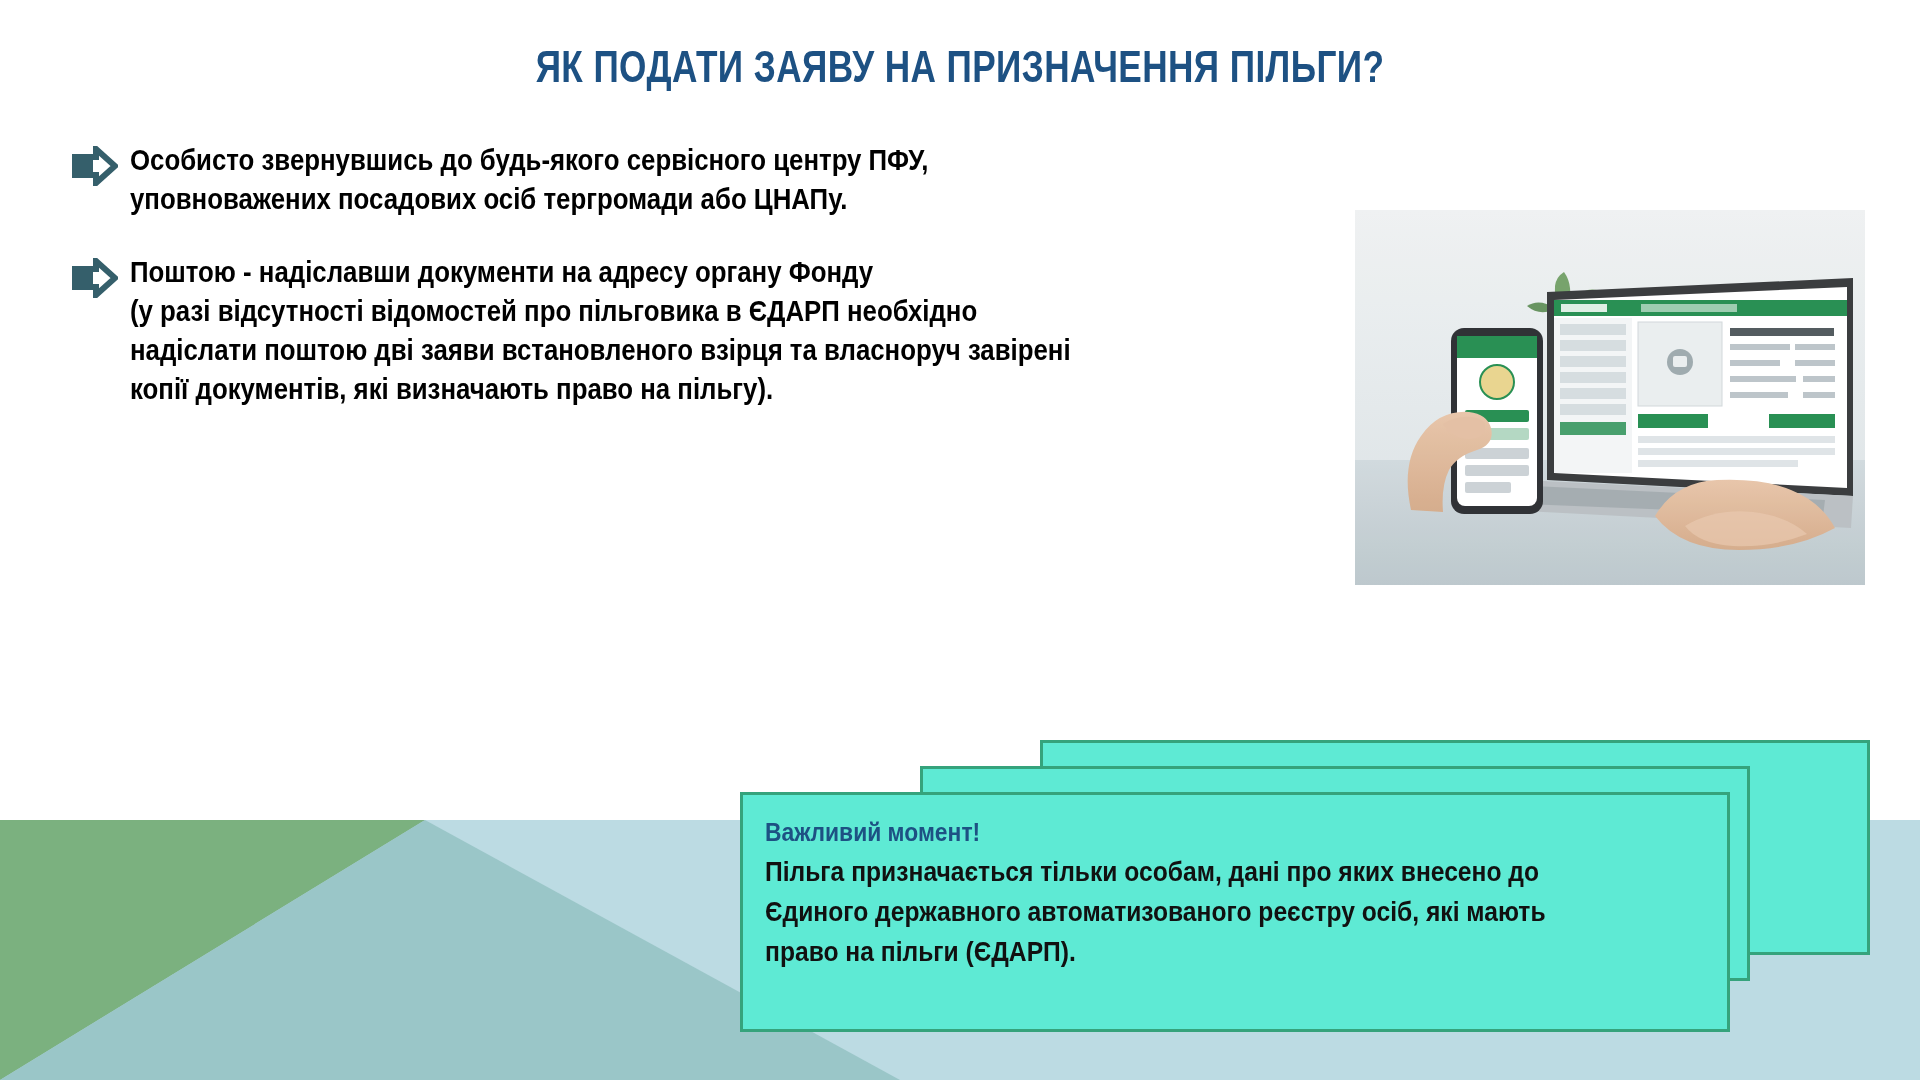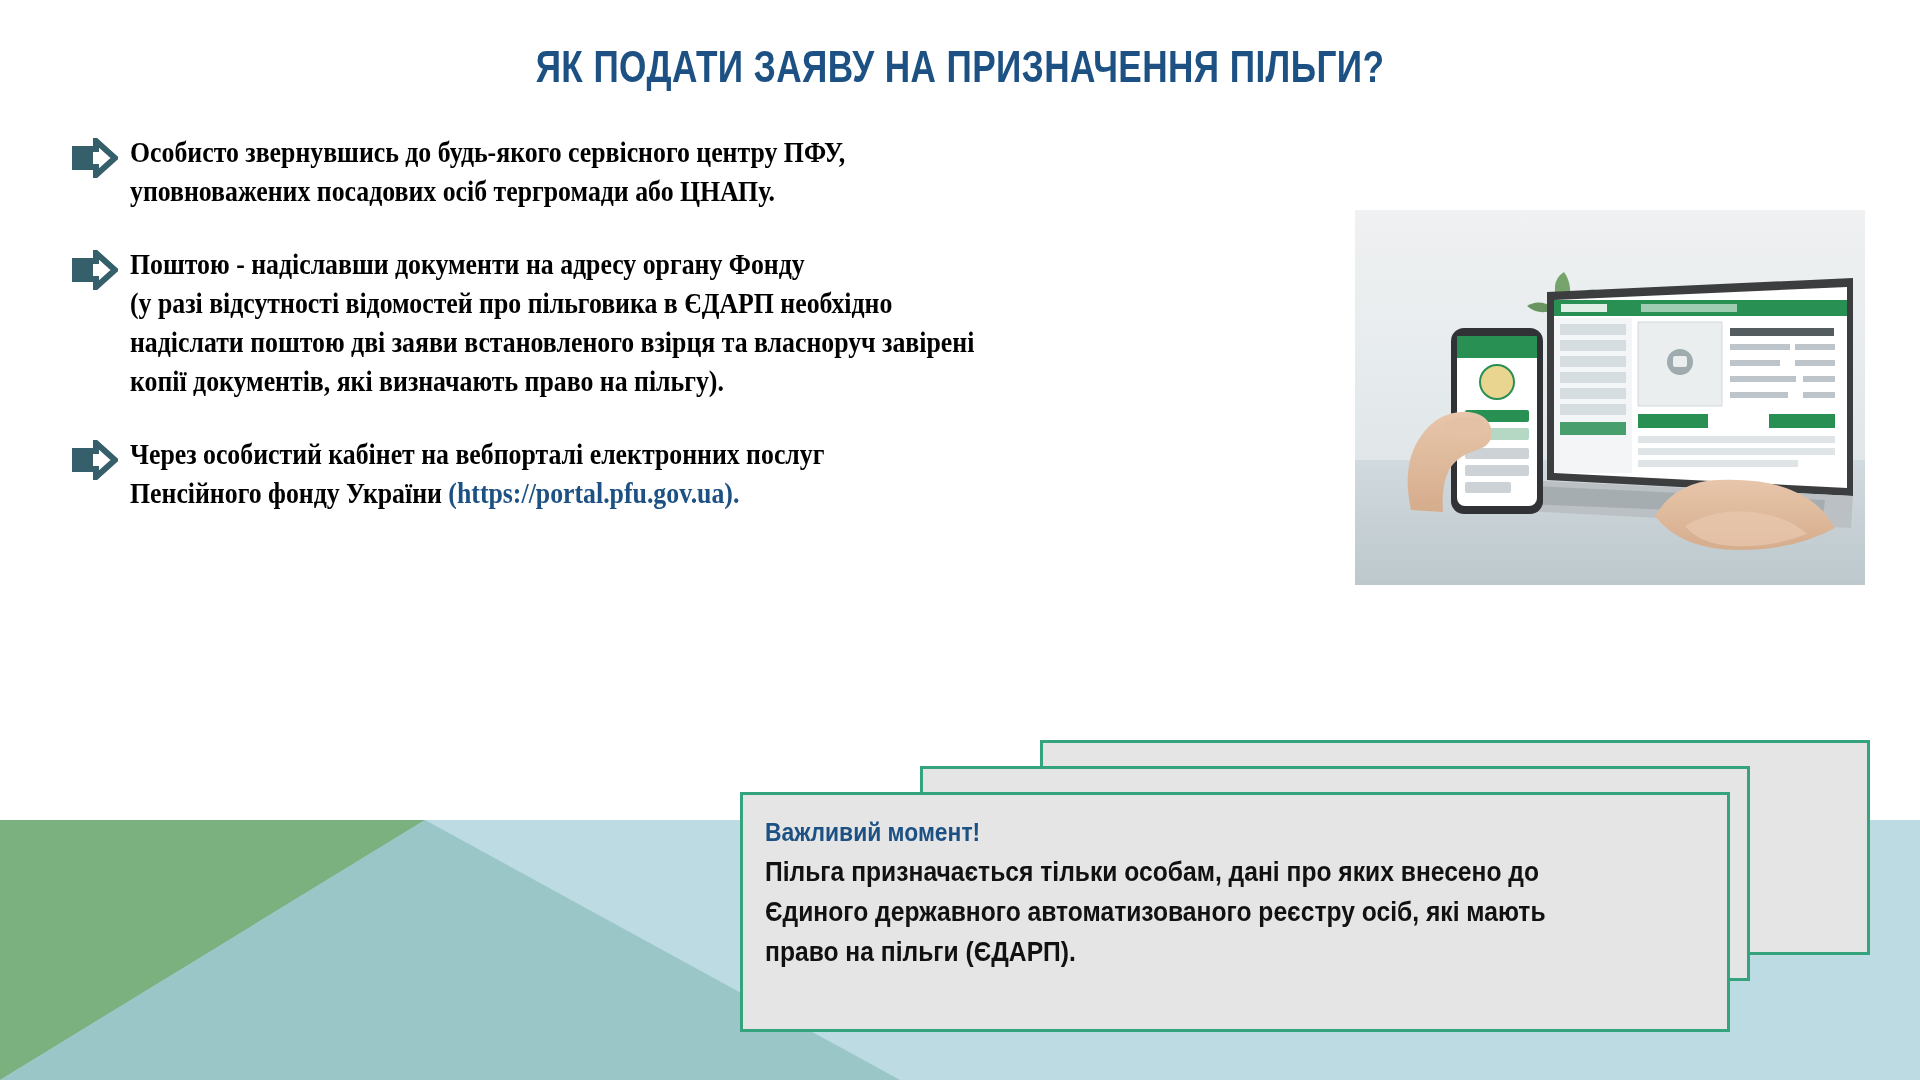--- a/index.html
+++ b/index.html
@@ -26,21 +26,21 @@
     font-weight:bold;
     letter-spacing:0.5px;
     color:#1d5183;
     transform:scaleX(0.80);
     transform-origin:center top;
     white-space:nowrap;
   }
 
   
   #bullets {
-    position:absolute; left:72px; top:132px; width:1190px;font-family:Liberation Serif, serif;
+    position:absolute; left:72px; top:140px; width:1190px;
   }
   .bullet-row { display:flex; align-items:flex-start; margin-bottom:34px; }
   .bullet-arrow { flex:0 0 58px; padding-top:6px; }
   .bullet-arrow svg { display:block; }
   .bullet-text {
     font-size:30px;
     font-weight:bold;
     line-height:1.30;
     color:#000000;
     transform:scaleX(0.86);
@@ -55,21 +55,21 @@
     position:absolute; left:1355px; top:210px; width:510px; height:375px;
     overflow:hidden;
     background:#dfe6ea;
   }
   #photo svg { display:block; }
 
   
   #note-stack { position:absolute; left:740px; top:740px; width:1130px; height:300px; }
   .note-card {
     position:absolute;
-    background:#e5e5e5;
+    background:#5eead4;
     border:3px solid #35a37c;
   }
   #note-card-3 { left:300px;  top:0px;   width:830px; height:215px; }
   #note-card-2 { left:180px;  top:26px;  width:830px; height:215px; }
   #note-card-1 { left:0px;    top:52px;  width:990px; height:240px; }
   #note-body { position:absolute; left:22px; top:22px; width:950px; }
   .note-heading {
     font-size:26px; font-weight:bold; color:#1d5183;
     transform:scaleX(0.88); transform-origin:left top;
     white-space:nowrap; margin-bottom:4px;
@@ -117,32 +117,20 @@
       </svg>
     </div>
     <div class="bullet-text">
       <span class="line">Поштою - надіславши документи на адресу органу Фонду</span>
       <span class="line">(у разі відсутності відомостей про пільговика в ЄДАРП необхідно</span>
       <span class="line">надіслати поштою дві заяви встановленого взірця та власноруч завірені</span>
       <span class="line">копії документів, які визначають право на пільгу).</span>
     </div>
   </div>
 
-  <div class="bullet-row">
-    <div class="bullet-arrow">
-      <svg width="46" height="40" viewBox="0 0 46 40">
-        <polygon points="3,11 24,11 24,3 43,20 24,37 24,29 3,29" fill="none" stroke="#355f6b" stroke-width="6" stroke-linejoin="miter"></polygon>
-        <polygon points="6,14 21,14 21,26 6,26" fill="#355f6b"></polygon>
-      </svg>
-    </div>
-    <div class="bullet-text">
-      <span class="line">Через особистий кабінет на вебпорталі електронних послуг</span>
-      <span class="line"><span>Пенсійного фонду України </span><a class="link" href="#" style="text-decoration:none;">(https://portal.pfu.gov.ua).</a></span>
-    </div>
-  </div>
 
 
 </div>
 
 <div id="photo">
   <svg width="510" height="375" viewBox="0 0 510 375">
     <defs>
       <linearGradient id="wallg" x1="0" y1="0" x2="0" y2="1">
         <stop offset="0" stop-color="#eef1f2"></stop>
         <stop offset="1" stop-color="#d9e0e3"></stop>

